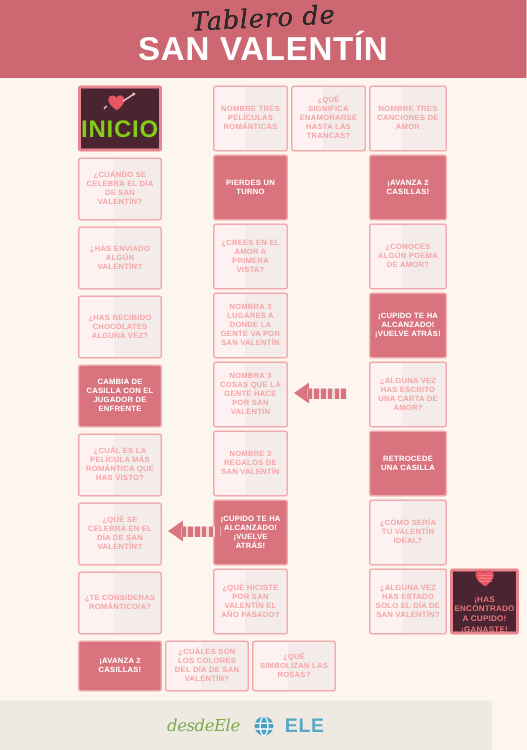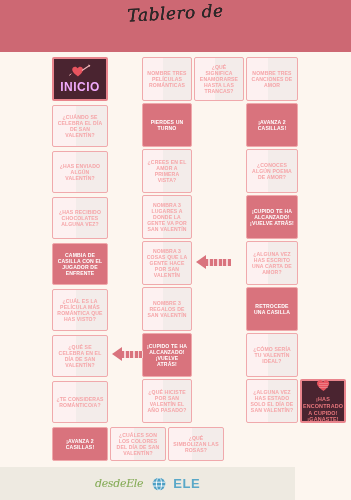--- a/index.html
+++ b/index.html
@@ -69,24 +69,24 @@
     color:#ffffff;
   }
   
   .cell.start,.cell.end{
     background:#4a2430;
     border:2px solid #e9858d;
     color:#e8767c;
     flex-direction:column;
   }
   .cell.start .label{
-    font-size:12px;
-    font-weight:bold;
-    letter-spacing:.5px;
-    color:#f0abfc;
+    font-size:16px;
+    font-weight:bold;
+    letter-spacing:.5px;
+    color:#84cc16;
   }
   .cell.end .label{
     font-size:5.4px;
     font-weight:bold;
     line-height:1.25;
     color:#e8767c;
     margin-top:2px;
   }
   .icon-heart{
     display:block;
@@ -107,21 +107,21 @@
   .arrow .tail{
     height:7px;
     width:26px;
     background:repeating-linear-gradient(90deg,#d9737d 0 3px,#f7d7d8 3px 4.5px);
     margin-left:-1px;
   }
   
   .footer{
     position:absolute;
     left:0;bottom:0;
-    width:295px;height:33px;
+    width:328px;height:33px;
     background:#eeeae1;
     display:flex;
     align-items:center;
     justify-content:center;
     gap:9px;
   }
   .logo-a{
     font-family:"DejaVu Serif", serif;
     font-style:italic;
     font-size:11px;
@@ -136,20 +136,21 @@
     font-weight:bold;
     color:#5aa8c8;
     letter-spacing:.5px;
   }
 </style>
 </head>
 <body>
 
 <div class="header">
   <div class="header-script">Tablero de</div>
+  <div class="header-main">SAN VALENTÍN</div>
 </div>
 
 <div class="board">
 
   <div class="cell start" style="left:52px;top:5px;width:56px;height:44px;">
     <span class="icon-heart">
       <svg width="22" height="14" viewBox="0 0 22 14">
         <path d="M9 12.5C9 12.5 3.2 8.9 3.2 5.6c0-1.7 1.3-2.9 2.8-2.9 1.1 0 2.1.6 2.6 1.5.5-.9 1.5-1.5 2.6-1.5 1.5 0 2.8 1.2 2.8 2.9C14 8.9 9 12.5 9 12.5z" fill="#e8545f"></path>
         <path d="M13 6.5 L20.5 1.5" stroke="#f1b7bb" stroke-width="1.1" fill="none"></path>
         <path d="M19.2 0.6 L21.4 1.2 L20.3 3.1 Z" fill="#f1b7bb"></path>

